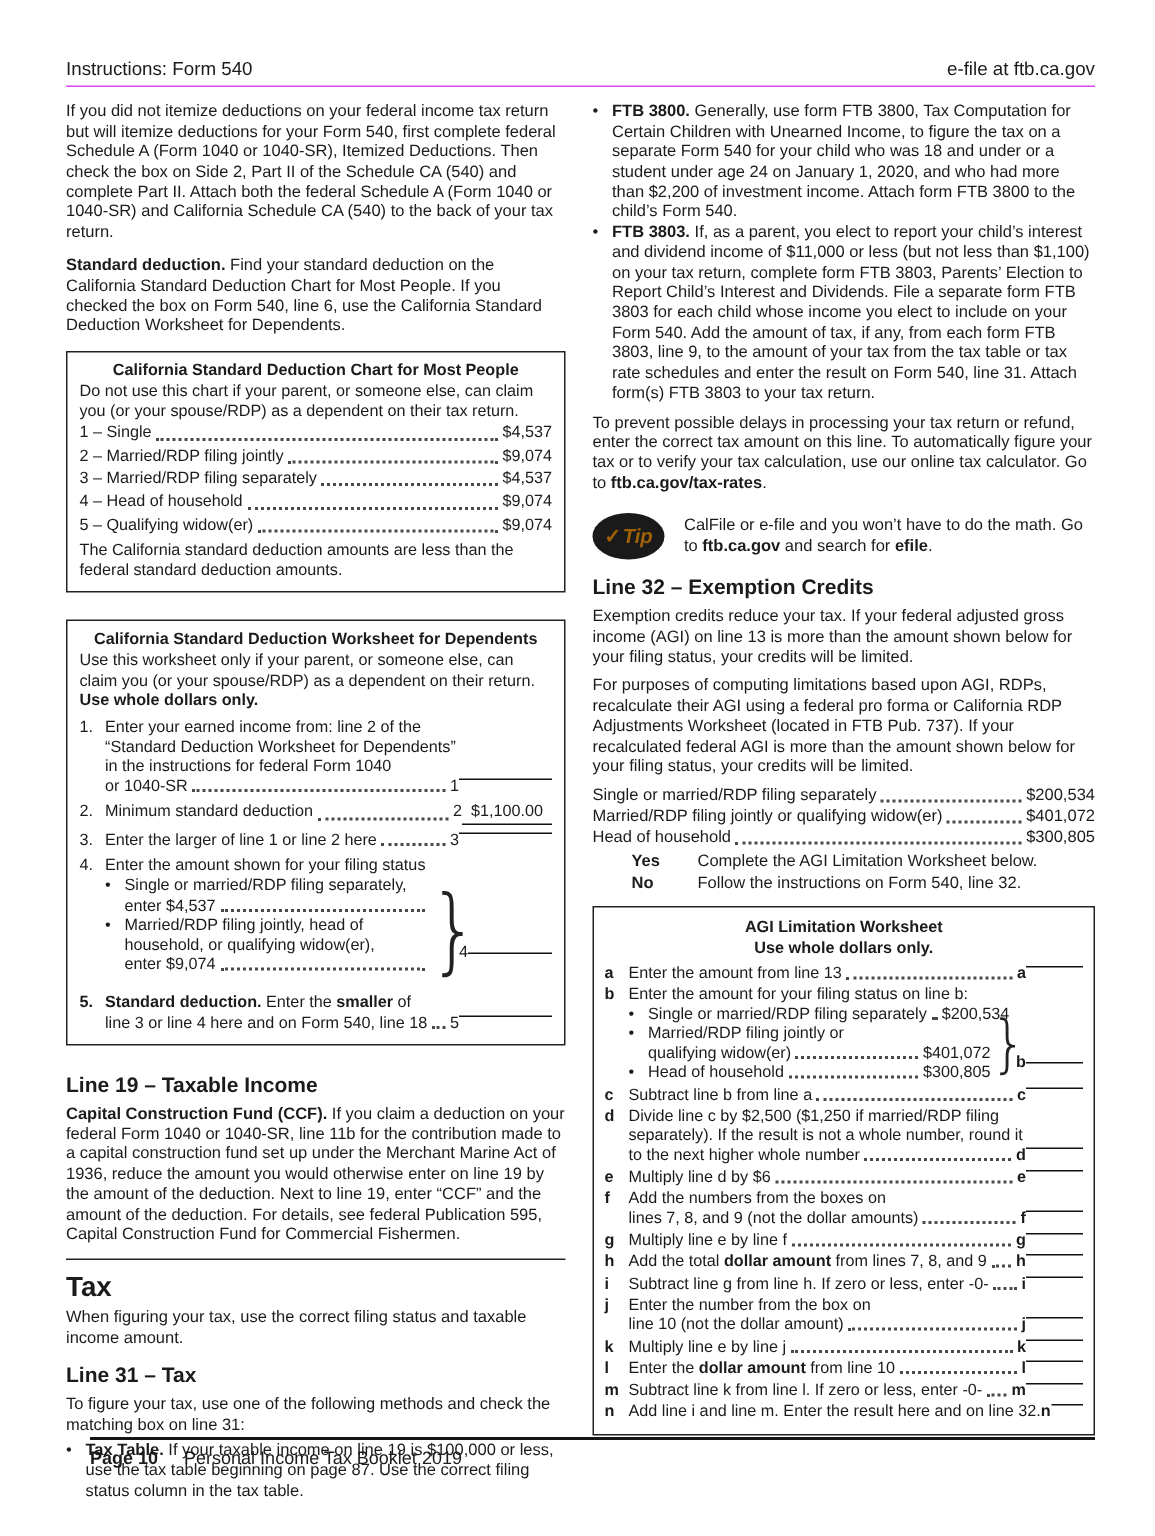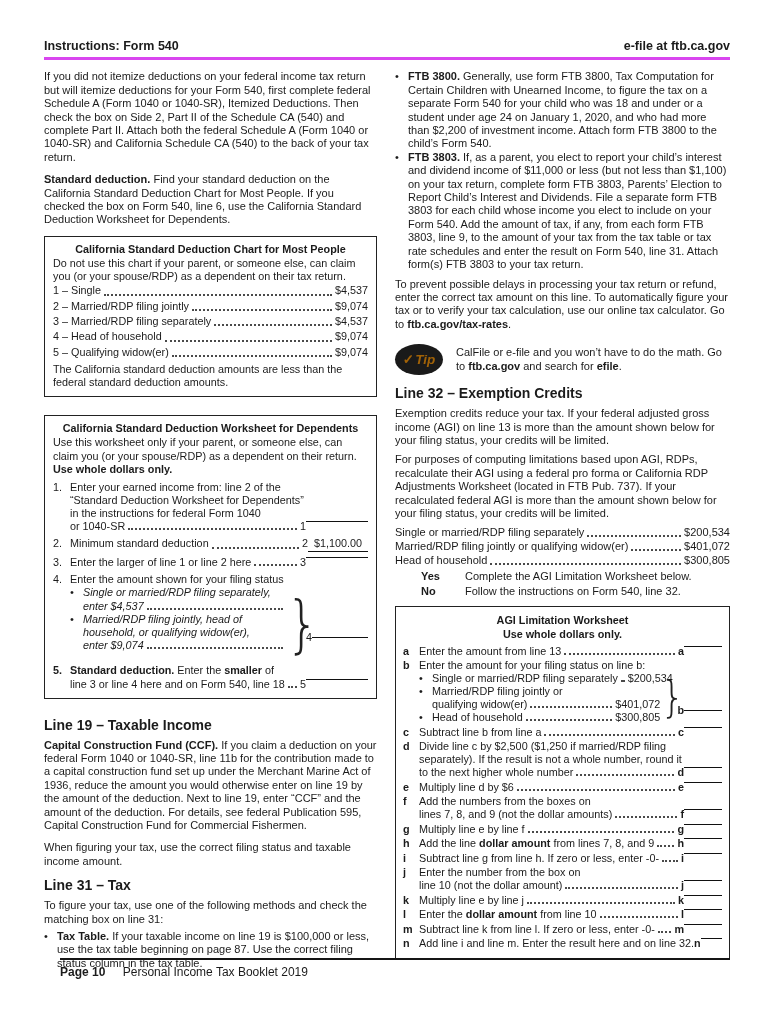--- a/index.html
+++ b/index.html
@@ -2,21 +2,21 @@
 <html><head>
 <meta charset="utf-8">
 <style>
   * { margin:0; padding:0; box-sizing:border-box; }
   html,body { width:770px; height:1024px; background:#ffffff; overflow:hidden; }
   body { font-family:"Liberation Sans", sans-serif; color:#1b1b1b; font-size:11px; line-height:13.4px; position:relative; }
   .page { padding:40px 40px 0 44px; }
   b, .bold { font-weight:bold; }
 
   
-  .hdr { display:flex; justify-content:space-between; font-weight:bold; font-size:12.5px; padding-bottom:4px; border-bottom:3px solid #d946ef; }
+  .hdr { display:flex; justify-content:space-between; font-weight:normal; font-size:12.5px; padding-bottom:4px; border-bottom:1px solid #d946ef; }
   .ftr { position:absolute; left:60px; right:40px; top:958px; border-top:2.5px solid #151515; padding-top:6px; font-size:12px; }
   .ftr .pg { font-weight:bold; margin-right:14px; }
 
   
   .cols { display:flex; gap:18px; margin-top:10px; }
   .colL { width:333px; }
   .colR { width:335px; }
 
   p.par { margin-bottom:9px; }
   h3.sec { font-size:14px; line-height:17px; margin:9px 0 5px; }
@@ -36,21 +36,21 @@
   .chart-hdr { display:flex; justify-content:space-between; font-weight:bold; border-bottom:1.8px solid #111; padding-bottom:2px; margin:4px 0 3px; }
   .chart-row { line-height:15.4px; }
   .chart-note { margin-top:3px; }
 
   
   .ws-intro { margin-bottom:5px; }
   .ws-item { display:flex; margin-bottom:4px; }
   .ws-num { width:17px; flex:none; }
   .ws-body { flex:1; min-width:0; }
   .i4-grid { display:flex; }
-  .i4-bullets { flex:1; min-width:0;font-style:italic; }
+  .i4-bullets { flex:1; min-width:0; }
   .bullet-line { display:flex; }
   .bdot { width:13px; flex:none; text-align:left; }
   .bdot::before { content:"•"; }
   .brace { flex:none; font-family:"DejaVu Sans", sans-serif; font-weight:200; color:#222; }
   .brace::before { content:"}"; }
   .i4-brace { font-size:52px; line-height:74px; width:20px; text-align:center; transform:scaleY(1.2); }
   .i4-ref { flex:none; display:flex; align-items:center; margin-top:28px; }
   .i4-ref .blank { width:56px; }
 
   
@@ -217,20 +217,21 @@
                 <span>5</span>
                 <span class="blank"></span>
               </div>
           </div>
         </div>
       </div>
 
       <h3 class="sec">Line 19 – Taxable Income</h3>
       <p class="par"><b>Capital Construction Fund (CCF).</b> <span>If you claim a deduction on your federal Form 1040 or 1040-SR, line 11b for the contribution made to a capital construction fund set up under the Merchant Marine Act of 1936, reduce the amount you would otherwise enter on line 19 by the amount of the deduction. Next to line 19, enter “CCF” and the amount of the deduction. For details, see federal Publication 595, Capital Construction Fund for Commercial Fishermen.</span></p>
 
+      <h2 class="big">Tax</h2>
       <p class="par">When figuring your tax, use the correct filing status and taxable income amount.</p>
 
       <h3 class="sec">Line 31 – Tax</h3>
       <p class="par" style="margin-bottom:4px">To figure your tax, use one of the following methods and check the matching box on line 31:</p>
       <div class="bullet-line">
           <span class="bdot"></span>
         <div style="flex:1"><b>Tax Table.</b> <span>If your taxable income on line 19 is $100,000 or less, use the tax table beginning on page 87. Use the correct filing status column in the tax table.</span></div>
       </div>
 
     </div>
@@ -404,21 +405,21 @@
                 <b class="endl">g</b>
                 <span class="blank"></span>
               </div>
             </div>
         </div>
 
         <div class="agi-row">
             <b class="agi-letter">h</b>
           <div class="agi-body">
               <div class="lead-row">
-                <span class="lbl"><span>Add the line </span><b>dollar amount</b><span> from lines 7, 8, and 9</span></span>
+                <span class="lbl"><span>Add the total </span><b>dollar amount</b><span> from lines 7, 8, and 9</span></span>
                 <span class="dots"></span>
                 <b class="endl">h</b>
                 <span class="blank"></span>
               </div>
             </div>
         </div>
 
         <div class="agi-row">
             <b class="agi-letter">i</b>
           <div class="agi-body">

